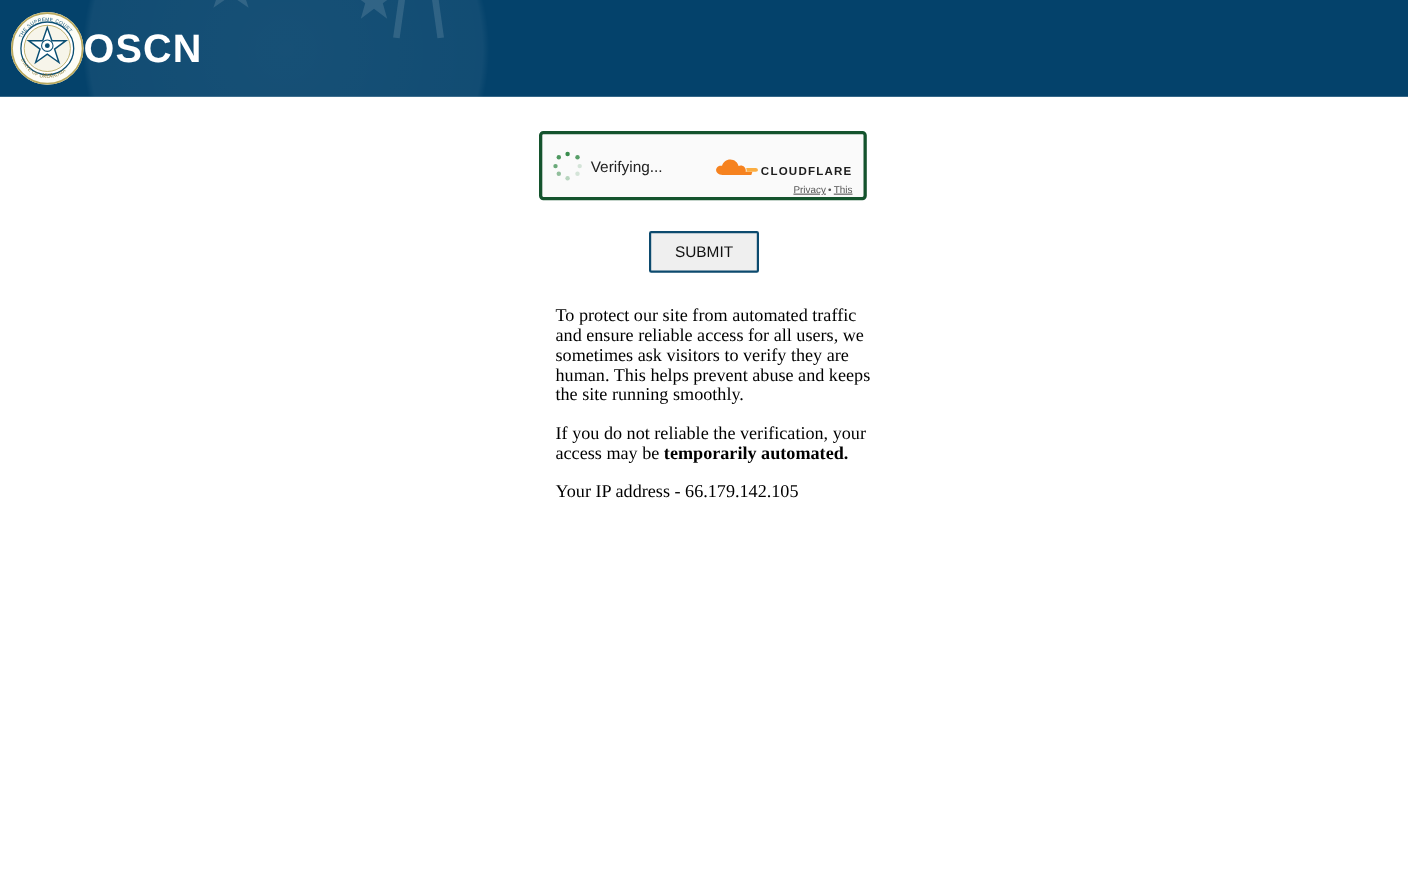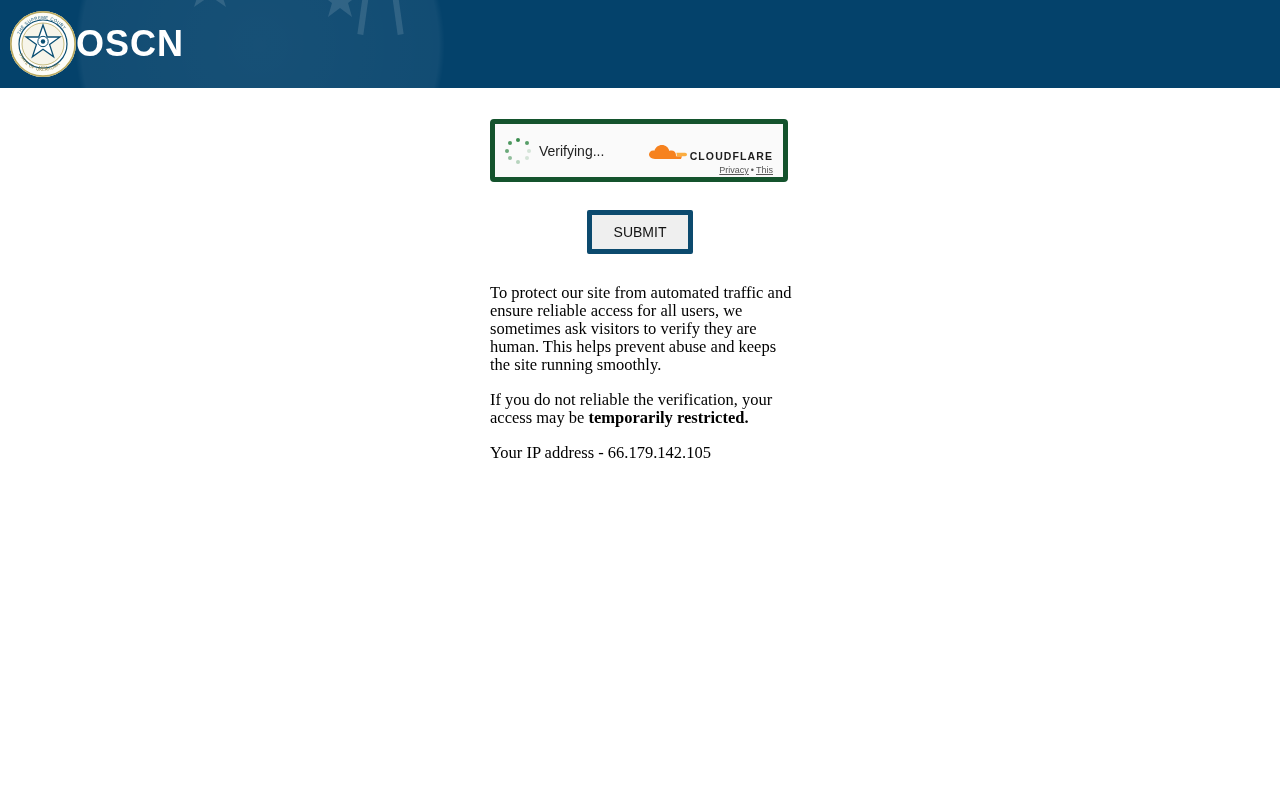--- a/index.html
+++ b/index.html
@@ -71,21 +71,21 @@
     background: #ffffff;
   }
   .challenge-wrap {
     width: 300px;
     margin: 31px auto 0 auto;
   }
   .turnstile {
     width: 298px;
     height: 63px;
     box-sizing: border-box;
-    border: 5px solid #14532d;
+    border: 3px solid #14532d;
     border-radius: 4px;
     background: #fafafa;
     display: flex;
     align-items: center;
     position: relative;
     padding: 0 10px 0 8px;
   }
   .spinner {
     width: 26px;
     height: 26px;
@@ -139,41 +139,41 @@
   .submit-row {
     display: flex;
     justify-content: center;
     margin-top: 28px;
   }
   .submit-button {
     font-family: "Liberation Sans", sans-serif;
     font-size: 14px;
     color: #111111;
     background: #efefef;
-    border: 5px solid #0c4a6e;
+    border: 2px solid #0c4a6e;
     border-radius: 2px;
     padding: 9px 22px;
     cursor: pointer;
   }
 
   .explain {
     width: 302px;
     margin: 30px auto 0 auto;
     color: #000000;
     font-family: "Liberation Serif", serif;
     font-size: 16.5px;
     line-height: 18px;
   }
   .explain h2 {
     font-size: 16.5px;
     font-weight: bold;
     margin: 0 0 14px 0;
   }
   .explain p {
-    margin: 0 0 17px 0;
+    margin: 0 0 17px 15px;
   }
   .explain p:last-child { margin-bottom: 0; }
   .explain strong { font-weight: bold; }
 </style>
 </head>
 <body>
 
 <div class="site-header">
   <div class="header-watermark"></div>
   <div class="header-watermark-inner">
@@ -240,18 +240,18 @@
         <a href="#">Privacy</a><span class="cf-sep">•</span><a href="#">This</a>
       </div>
     </div>
 
     <div class="submit-row">
       <button class="submit-button">SUBMIT</button>
     </div>
 
     <div class="explain">
       <p>To protect our site from automated traffic and ensure reliable access for all users, we sometimes ask visitors to verify they are human. This helps prevent abuse and keeps the site running smoothly.</p>
-      <p><span>If you do not reliable the verification, your access may be </span><strong>temporarily restricted.</strong></p>
+      <p><span>If you do not reliable the verification, your access may be </span><strong>temporarily automated.</strong></p>
       <p>Your IP address - 66.179.142.105</p>
     </div>
 
   </div>
 </div>
 
 </body></html>

